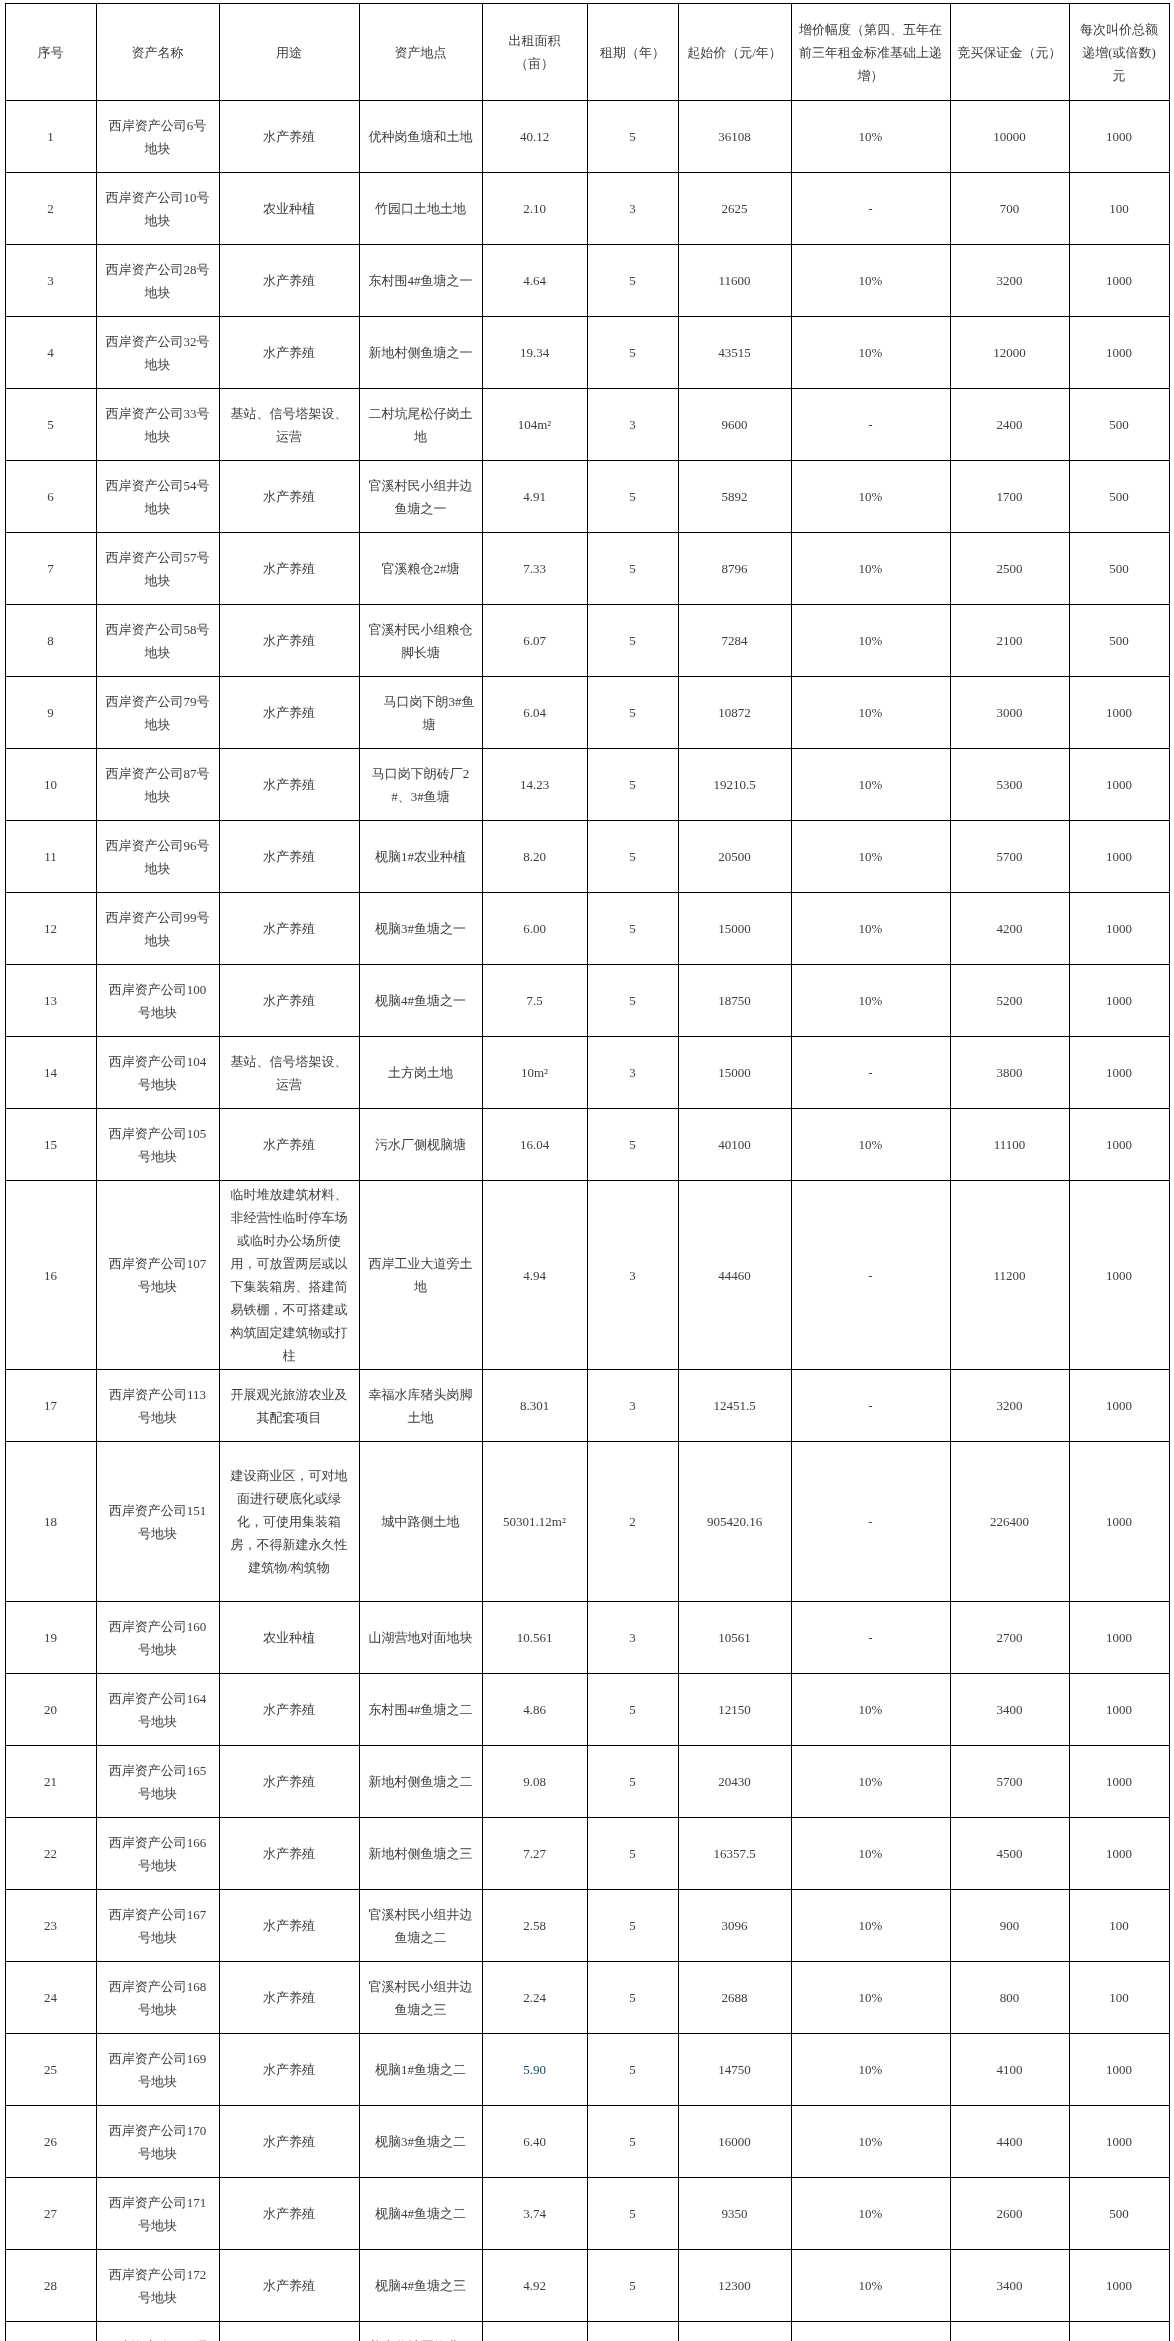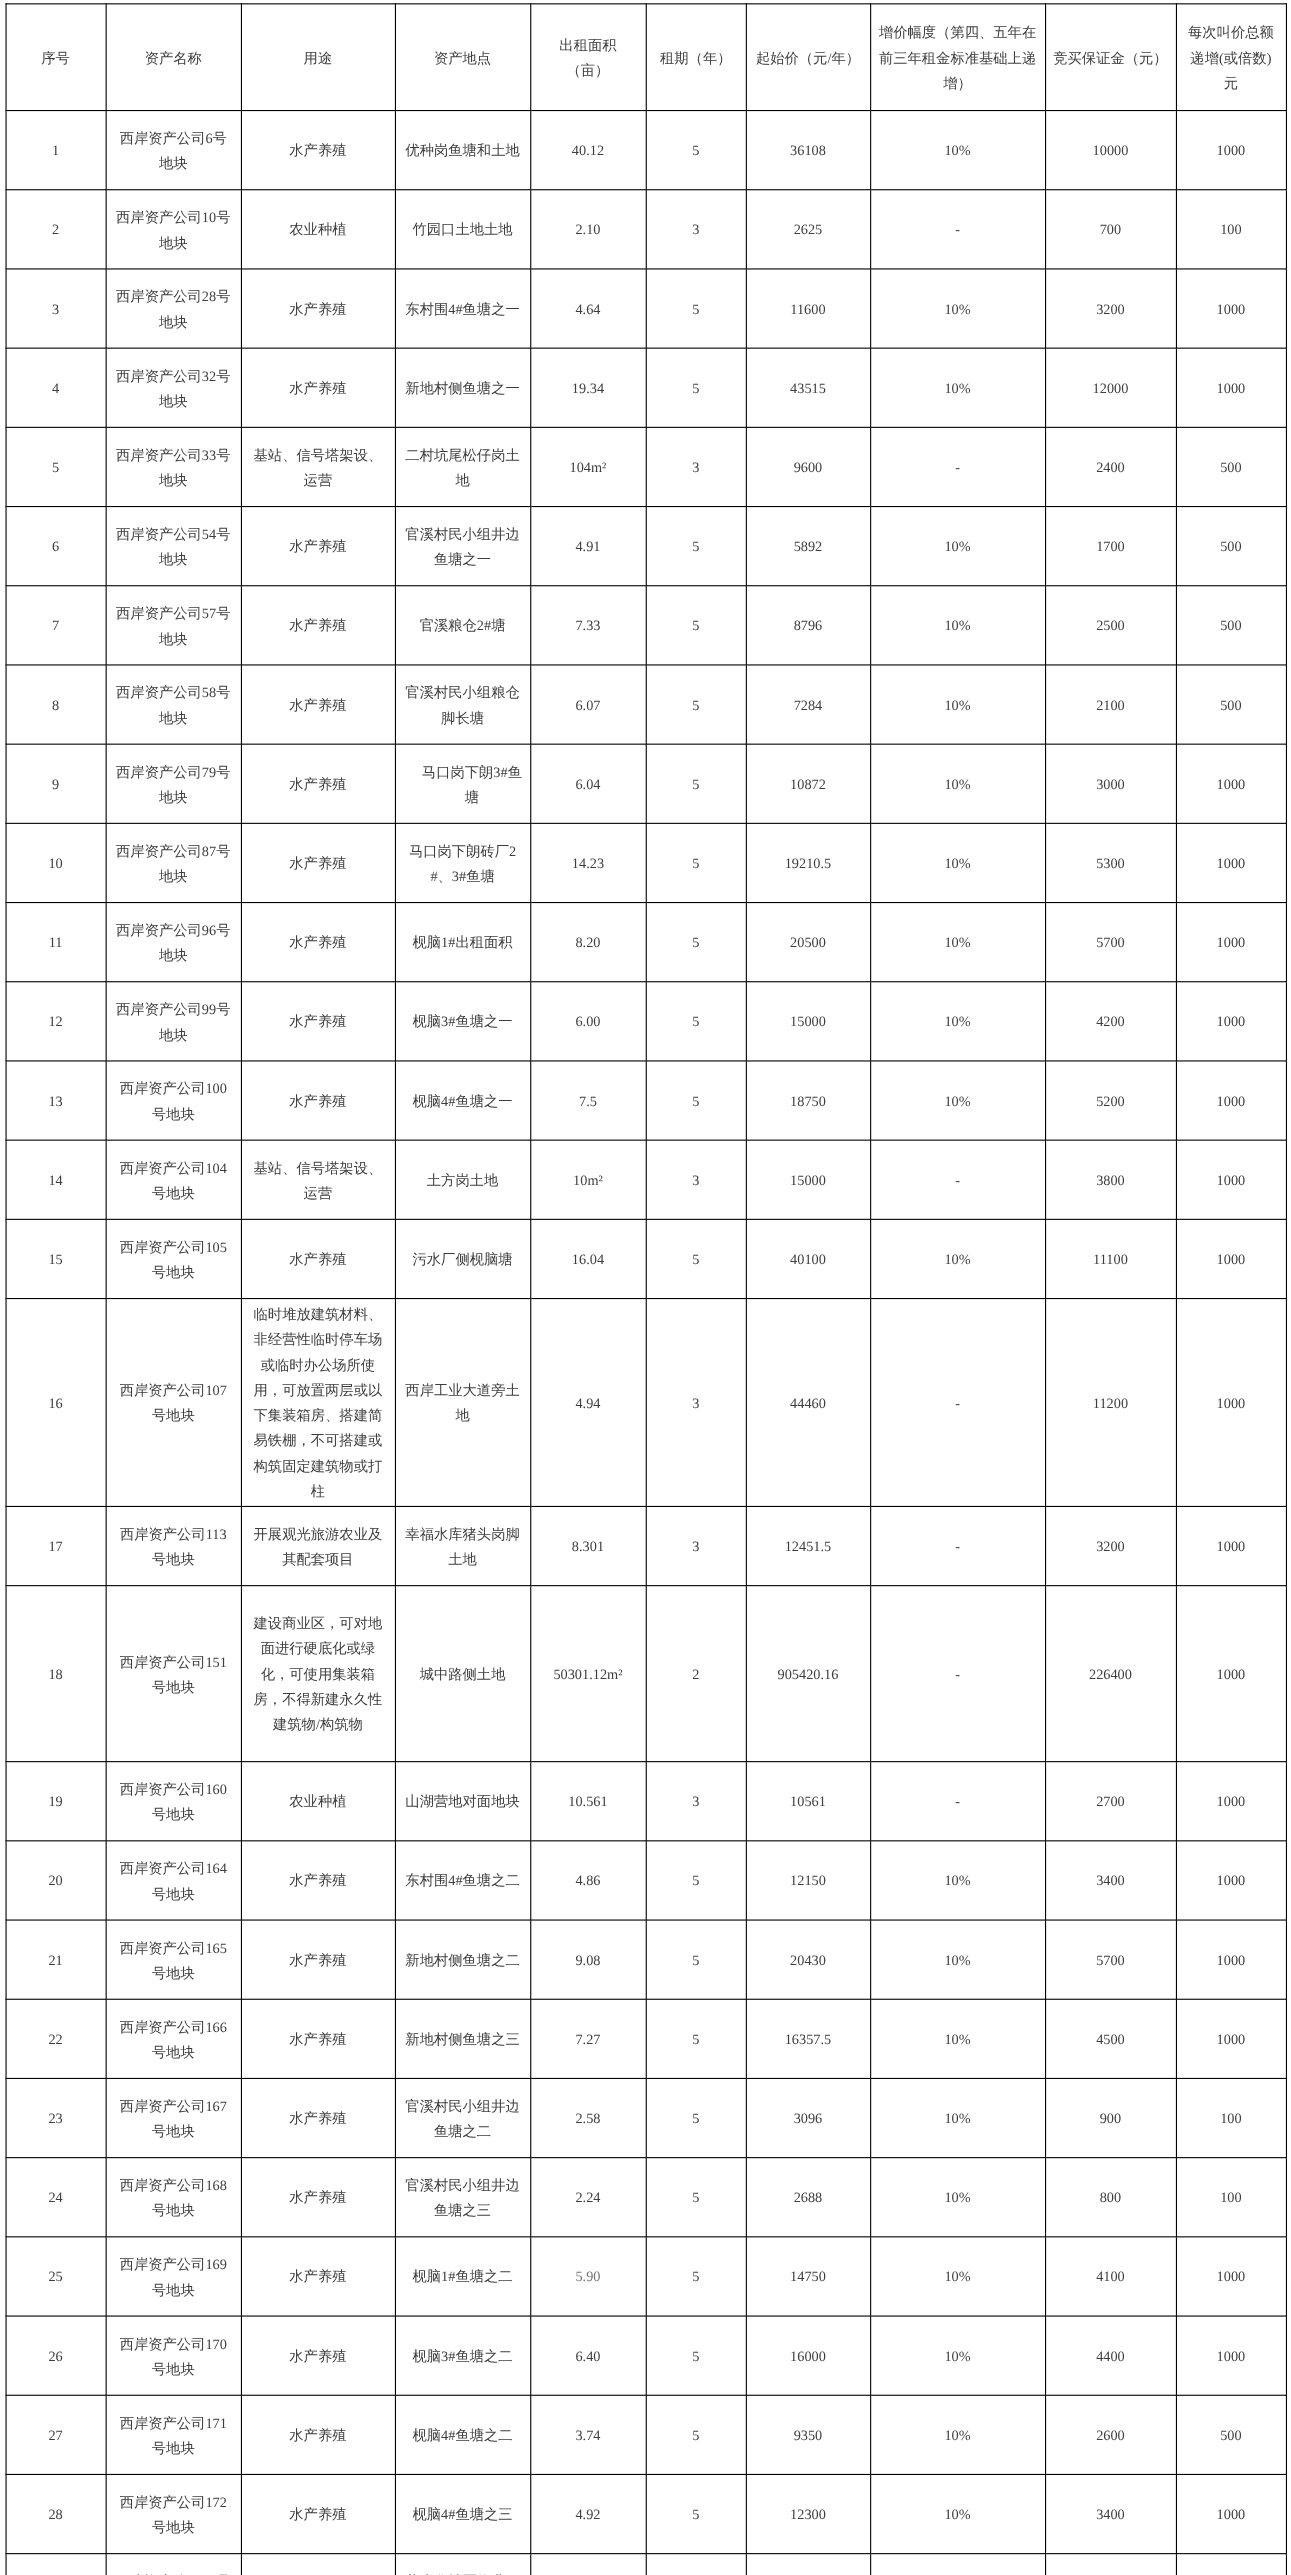--- a/index.html
+++ b/index.html
@@ -186,21 +186,21 @@
           <td style="border-color: rgb(0, 0, 0); color: rgb(61, 61, 61);">5</td>
           <td style="border-color: rgb(0, 0, 0); color: rgb(61, 61, 61);">19210.5</td>
           <td style="border-color: rgb(0, 0, 0); color: rgb(61, 61, 61);">10%</td>
           <td style="border-color: rgb(0, 0, 0); color: rgb(61, 61, 61);">5300</td>
           <td style="border-color: rgb(0, 0, 0); color: rgb(61, 61, 61);">1000</td>
         </tr>
         <tr style="height: 72px;">
           <td style="border-color: rgb(0, 0, 0); color: rgb(61, 61, 61);">11</td>
           <td style="border-color: rgb(0, 0, 0); color: rgb(61, 61, 61);">西岸资产公司96号地块</td>
           <td style="border-color: rgb(0, 0, 0); color: rgb(61, 61, 61);">水产养殖</td>
-          <td style="border-color: rgb(0, 0, 0); color: rgb(61, 61, 61);">枧脑1#出租面积</td>
+          <td style="border-color: rgb(0, 0, 0); color: rgb(61, 61, 61);">枧脑1#农业种植</td>
           <td style="border-color: rgb(0, 0, 0); color: rgb(61, 61, 61);">8.20</td>
           <td style="border-color: rgb(0, 0, 0); color: rgb(61, 61, 61);">5</td>
           <td style="border-color: rgb(0, 0, 0); color: rgb(61, 61, 61);">20500</td>
           <td style="border-color: rgb(0, 0, 0); color: rgb(61, 61, 61);">10%</td>
           <td style="border-color: rgb(0, 0, 0); color: rgb(61, 61, 61);">5700</td>
           <td style="border-color: rgb(0, 0, 0); color: rgb(61, 61, 61);">1000</td>
         </tr>
         <tr style="height: 72px;">
           <td style="border-color: rgb(0, 0, 0); color: rgb(61, 61, 61);">12</td>
           <td style="border-color: rgb(0, 0, 0); color: rgb(61, 61, 61);">西岸资产公司99号地块</td>
@@ -355,21 +355,21 @@
           <td style="border-color: rgb(0, 0, 0); color: rgb(61, 61, 61);">2688</td>
           <td style="border-color: rgb(0, 0, 0); color: rgb(61, 61, 61);">10%</td>
           <td style="border-color: rgb(0, 0, 0); color: rgb(61, 61, 61);">800</td>
           <td style="border-color: rgb(0, 0, 0); color: rgb(61, 61, 61);">100</td>
         </tr>
         <tr style="height: 72px;">
           <td style="border-color: rgb(0, 0, 0); color: rgb(61, 61, 61);">25</td>
           <td style="border-color: rgb(0, 0, 0); color: rgb(61, 61, 61);">西岸资产公司169号地块</td>
           <td style="border-color: rgb(0, 0, 0); color: rgb(61, 61, 61);">水产养殖</td>
           <td style="border-color: rgb(0, 0, 0); color: rgb(61, 61, 61);">枧脑1#鱼塘之二</td>
-          <td style="border-color: rgb(0, 0, 0); color: #737373;">5.90</td>
+          <td style="border-color: rgb(0, 0, 0); color: #0c4a6e;">5.90</td>
           <td style="border-color: rgb(0, 0, 0); color: rgb(61, 61, 61);">5</td>
           <td style="border-color: rgb(0, 0, 0); color: rgb(61, 61, 61);">14750</td>
           <td style="border-color: rgb(0, 0, 0); color: rgb(61, 61, 61);">10%</td>
           <td style="border-color: rgb(0, 0, 0); color: rgb(61, 61, 61);">4100</td>
           <td style="border-color: rgb(0, 0, 0); color: rgb(61, 61, 61);">1000</td>
         </tr>
         <tr style="height: 72px;">
           <td style="border-color: rgb(0, 0, 0); color: rgb(61, 61, 61);">26</td>
           <td style="border-color: rgb(0, 0, 0); color: rgb(61, 61, 61);">西岸资产公司170号地块</td>
           <td style="border-color: rgb(0, 0, 0); color: rgb(61, 61, 61);">水产养殖</td>

